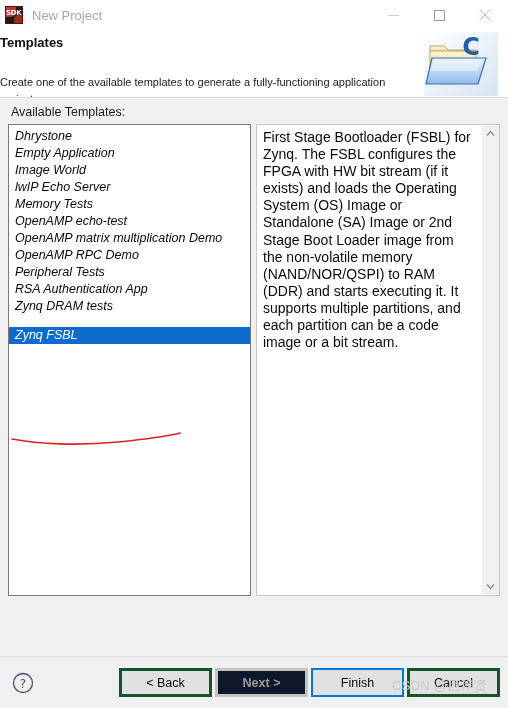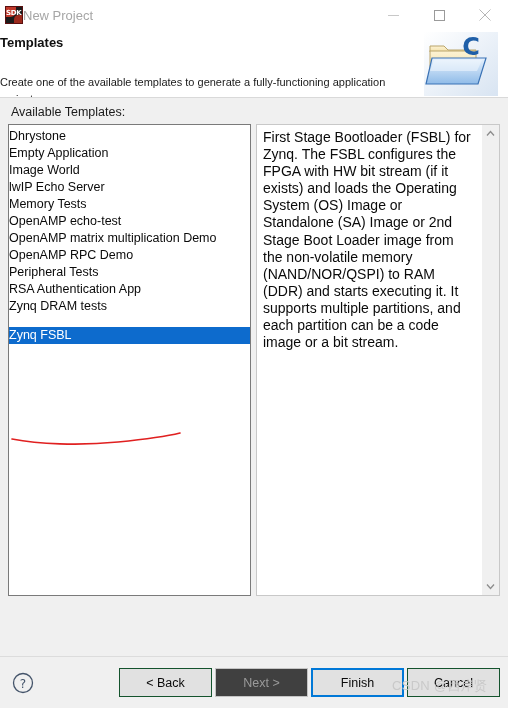--- a/index.html
+++ b/index.html
@@ -54,20 +54,21 @@
     left: 0; right: 4px; top: 2px;
     text-align: center;
     font-family: "DejaVu Sans", sans-serif;
     font-size: 7px;
     font-weight: bold;
     color: #ffffff;
     letter-spacing: -0.3px;
     line-height: 8px;
   }
   #window-title {
+    margin-left: 9px;
     font-size: 13px;
     color: #a6a6a6;
     white-space: nowrap;
   }
   #win-controls {
     position: absolute;
     right: 0; top: 0;
     height: 30px;
     display: flex;
     align-items: center;
@@ -135,23 +136,25 @@
     background: #ffffff;
     border: 1px solid #7a7a7a;
     box-sizing: border-box;
     padding-top: 3px;
     overflow: hidden;
     position: relative;
   }
   .tpl-item {
     height: 17px;
     line-height: 17px;
+    padding-left: 6px;
     font-size: 12.5px;
     color: #0a0a0a;
     white-space: nowrap;
+    font-style: italic;
   }
   .tpl-item.selected {
     background: #0d6bcd;
     color: #ffffff;
     margin-top: 12px;
   }
 
   
   #desc-wrap {
     flex: 1;
@@ -226,31 +229,32 @@
     align-items: center;
     gap: 3px;
   }
   .dlg-btn {
     width: 93px;
     height: 29px;
     box-sizing: border-box;
     font-size: 12.5px;
     font-family: "Liberation Sans", sans-serif;
     background: #e1e1e1;
-    border: 1px solid #14532d;
+    border: 3px solid #14532d;
     color: #0a0a0a;
     display: flex;
     align-items: center;
     justify-content: center;
     white-space: nowrap;
   }
   .dlg-btn.disabled {
-    background: #404040;
+    background: #0f172a;
     border-color: #c4c4c4;
     color: #9a9a9a;
+    font-weight: bold;
   }
   .dlg-btn.default {
     background: #e1e1e1;
     border: 2px solid #0078d7;
   }
 
   
   #watermark {
     position: absolute;
     left: 392px;

